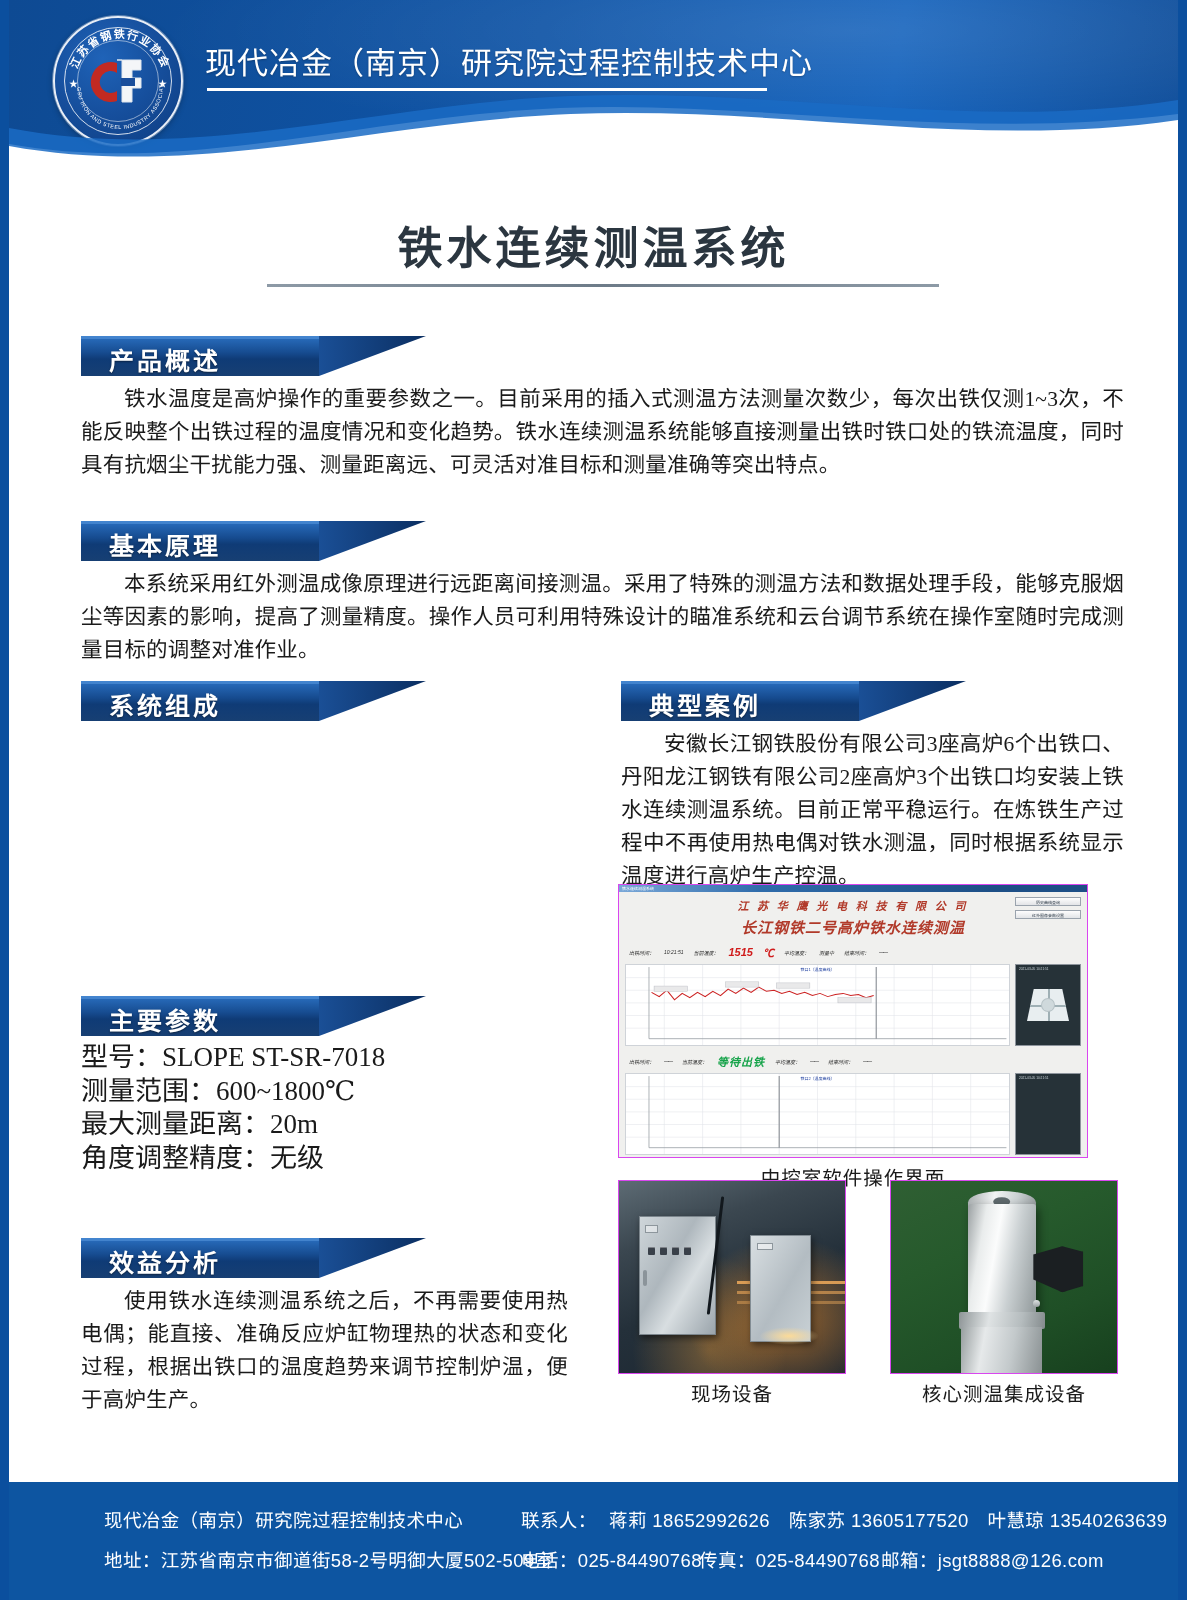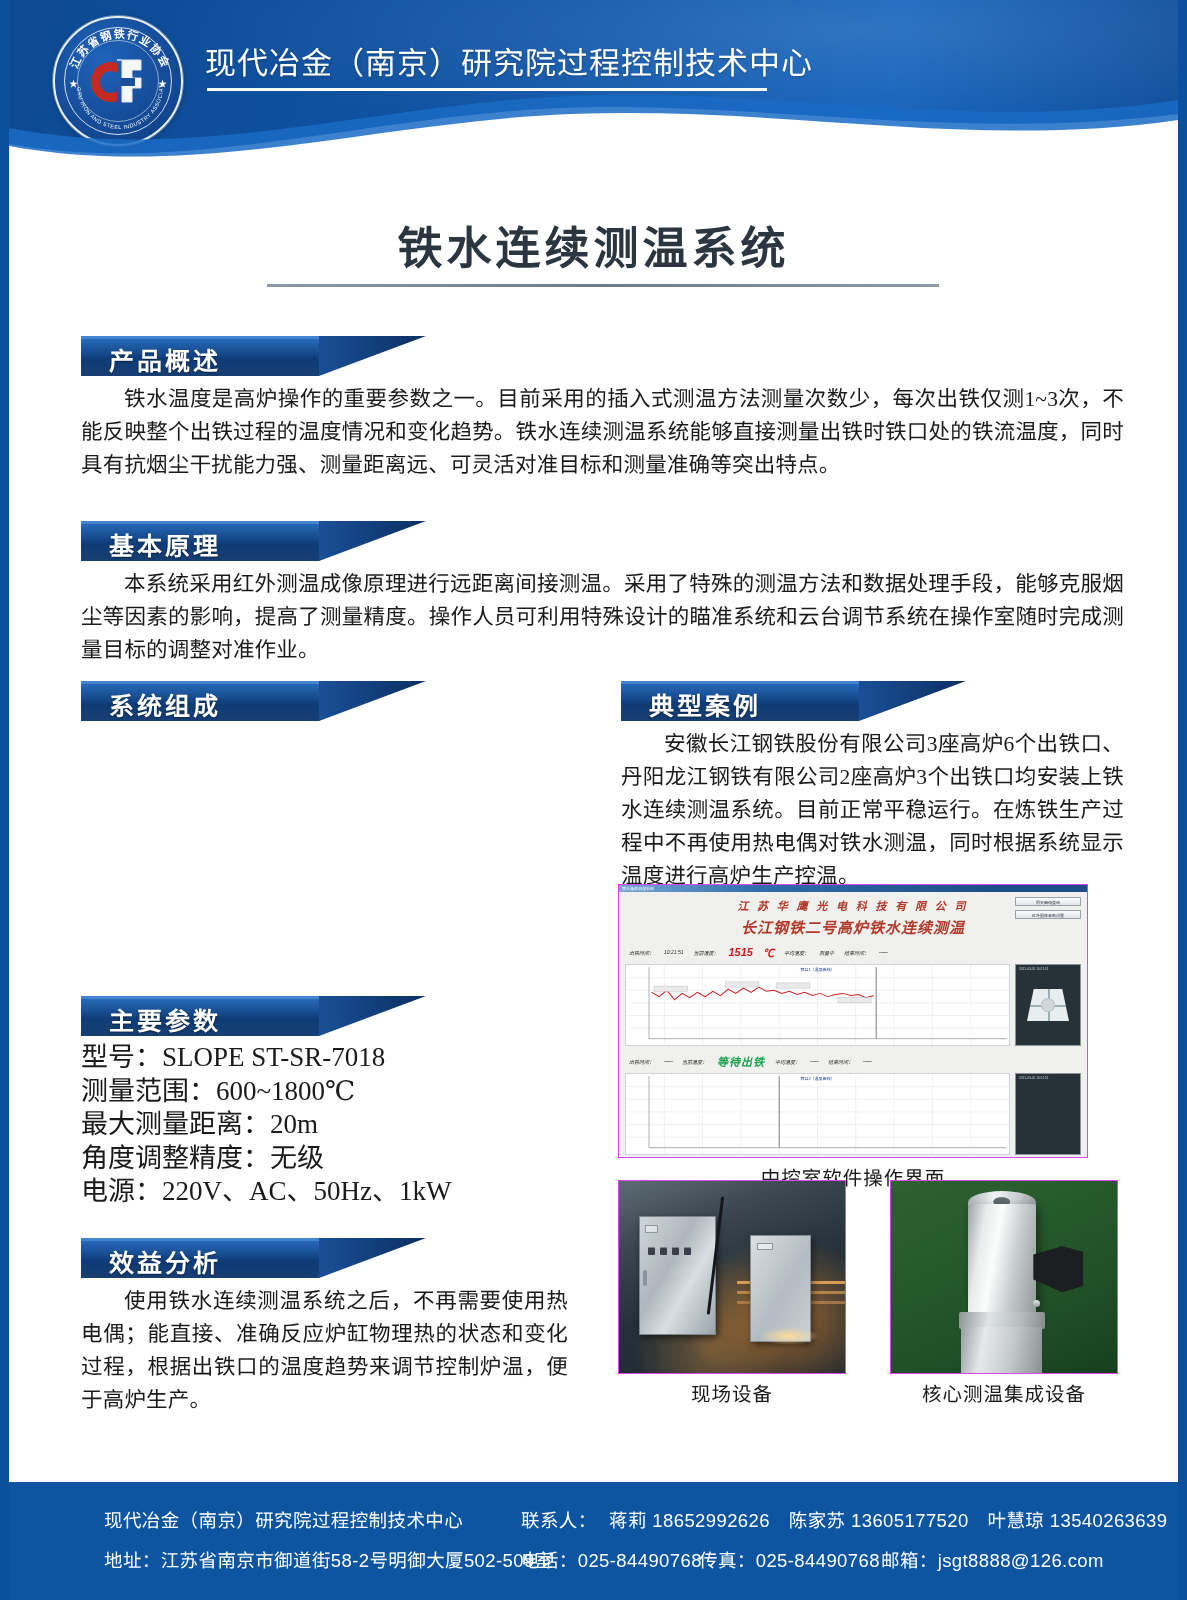--- a/index.html
+++ b/index.html
@@ -408,21 +408,20 @@
         <rect x="0" y="0" width="238" height="3" fill="#4f8fd6" opacity=".7"></rect>
       </svg>
     </div>
     <div class="label">主要参数</div>
   </div>
   <div class="spec" style="left:72px; top:1041px; width:487px;">
     <div>型号：SLOPE ST-SR-7018</div>
     <div>测量范围：600~1800℃</div>
     <div>最大测量距离：20m</div>
     <div>角度调整精度：无级</div>
-    <div>电源：220V、AC、50Hz、1kW</div>
   </div>
 
   <div class="sec" style="left:72px; top:1238px; width:345px;">
     <div class="banner">
       <svg viewBox="0 0 345 40" preserveAspectRatio="none">
         <rect x="0" y="0" width="238" height="40" fill="url(#bg1)"></rect>
         <polygon points="238,0 345,0 238,40" fill="url(#bg1b)"></polygon>
         <rect x="0" y="0" width="238" height="3" fill="#4f8fd6" opacity=".7"></rect>
       </svg>
     </div>

